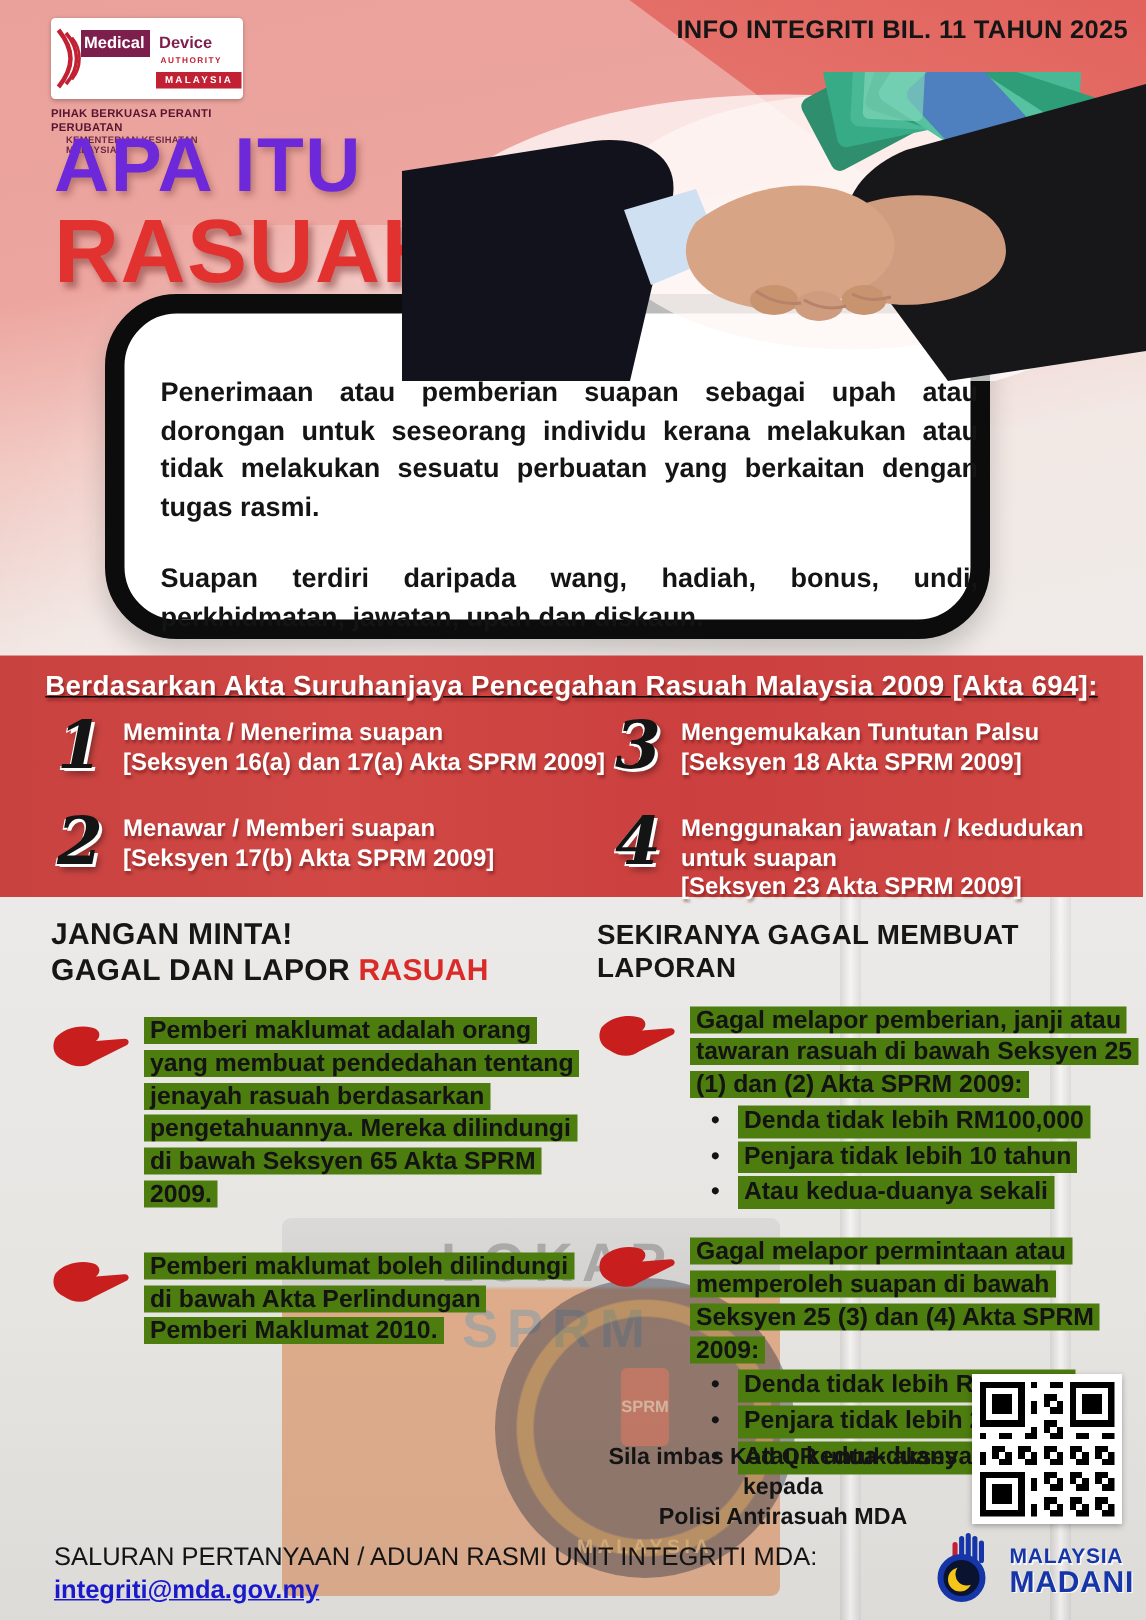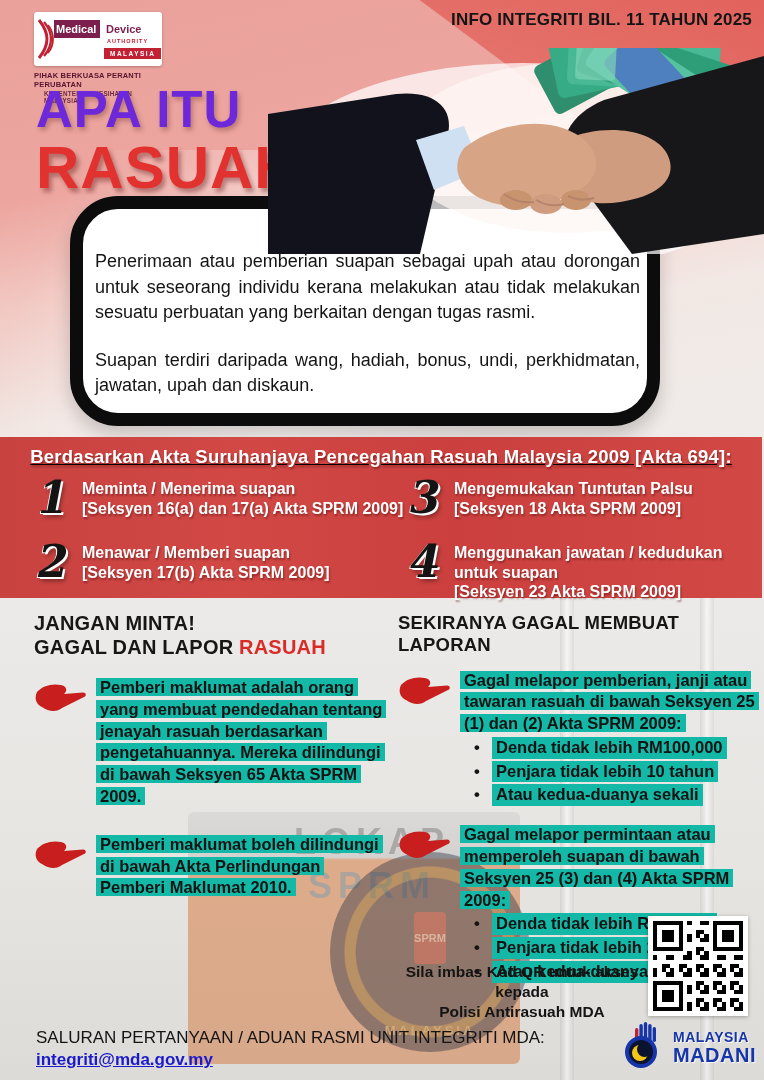--- a/index.html
+++ b/index.html
@@ -58,21 +58,21 @@
 
   .title { position:absolute; left:36px; top:84px; line-height:1; }
   .title-l1 { font-size:51px; font-weight:bold; letter-spacing:1px; color:#6d28d9;
     text-shadow:2px 3px 5px rgba(80,30,30,.35); }
   .title-l2 { font-size:60px; font-weight:bold; letter-spacing:1px; color:#e23230; margin-top:3px;
     text-shadow:3px 4px 4px rgba(90,20,20,.4); }
 
   
   .bubble { position:absolute; left:70px; top:196px; width:590px; height:230px; background:#fff;
     border:13px solid #0c0c0c; border-radius:48px; z-index:2; box-shadow:0 10px 18px rgba(0,0,0,.18); }
-  .bubble-text { position:absolute; left:12px; top:40px; width:545px; font-size:18px; font-weight:normal;
+  .bubble-text { position:absolute; left:24px; top:40px; width:545px; font-size:18px; font-weight:bold;
     color:#141414; line-height:1.42; text-align:justify; }
   .bubble-text p + p { margin-top:22px; }
 
   
   .handshake { position:absolute; left:268px; top:48px; width:496px; height:206px; z-index:3; }
 
   
   .band { position:absolute; left:0; top:437px; width:762px; height:161px; z-index:4;
     background:linear-gradient(90deg,#c84240 0%, #d14845 30%, #cb403e 60%, #d14845 100%);text-decoration:underline; }
   .band-heading { margin-top:9px; text-align:center; color:#fff; font-weight:bold; font-size:18.5px;
@@ -90,21 +90,21 @@
   .col-heading { font-size:20px; font-weight:bold; color:#161616; line-height:1.18; letter-spacing:.2px; }
   .accent-red { color:#d92b27; }
 
   .left-col { position:absolute; left:34px; top:612px; width:352px; z-index:5; }
   .right-col { position:absolute; left:398px; top:612px; width:358px; z-index:5; }
   .right-col .col-heading { font-size:18.5px; }
 
   .bullet { display:flex; margin-top:18px; }
   .hand-icon { flex:0 0 62px; padding-top:4px; }
   .bullet-body { font-size:16.5px; font-weight:bold; line-height:1.32; color:#131313; }
-  .hl { background:#14b8a6; padding:0 4px; box-decoration-break:clone; -webkit-box-decoration-break:clone; }
+  .hl { background:#4d7c0f; padding:0 4px; box-decoration-break:clone; -webkit-box-decoration-break:clone; }
   .sublist { margin-top:2px; padding-left:14px; }
   .subitem { display:flex; font-size:16.5px; font-weight:bold; line-height:1.32; color:#131313; margin-top:2px; }
   .subdot { flex:0 0 18px; color:#131313; }
 
   
   .qr-wrap { position:absolute; left:648px; top:916px; width:100px; height:100px; background:#fff;
     padding:5px; box-shadow:0 1px 4px rgba(0,0,0,.3); z-index:5; }
   .qr-wrap svg { width:100%; height:100%; display:block; }
   .qr-caption { position:absolute; left:404px; top:962px; width:236px; text-align:center;
     font-size:15.5px; font-weight:bold; color:#141414; line-height:1.3; z-index:5; }

